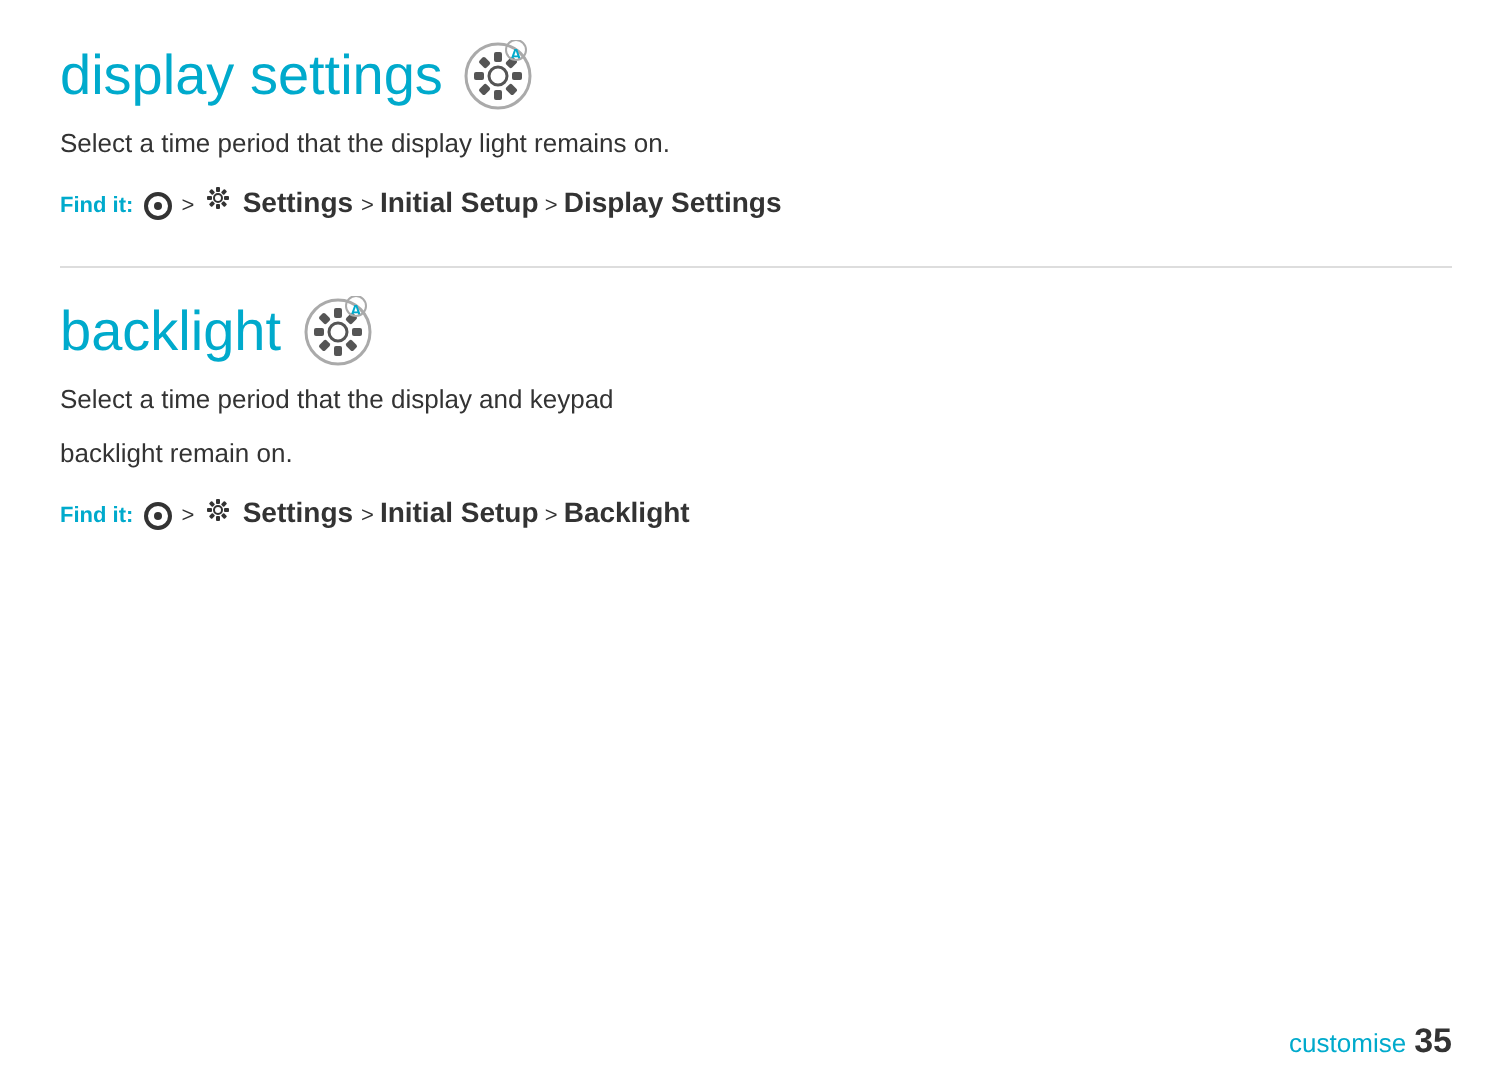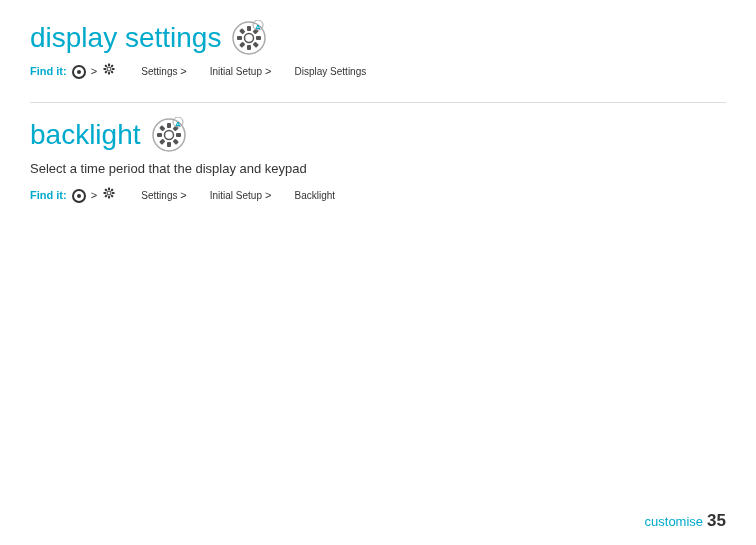--- a/index.html
+++ b/index.html
@@ -57,24 +57,23 @@
       color: #00aacc;
       line-height: 1.6;
     }
 
     .find-it-line .label {
       font-weight: bold;
       color: #00aacc;
     }
 
     .find-it-line .nav-item {
-      font-weight: normal;
-      font-size: 10px;
-      color: #333333;
-      margin-left: 20px;
+      font-weight: bold;
+      font-size: 14px;
+      color: #333333;
     }
 
     .find-it-line .nav-separator {
       color: #333333;
       font-size: 11px;
     }
 
     .nav-dot-icon {
       display: inline-block;
       width: 14px;
@@ -162,20 +161,21 @@
             <rect x="-2" y="-12" width="4" height="5" rx="1" fill="#555" transform="rotate(225)"></rect>
             <rect x="-2" y="-12" width="4" height="5" rx="1" fill="#555" transform="rotate(270)"></rect>
             <rect x="-2" y="-12" width="4" height="5" rx="1" fill="#555" transform="rotate(315)"></rect>
           </g>
 
           <text x="24" y="10" font-size="8" fill="#00aacc" font-weight="bold" font-family="Arial">A</text>
           <circle cx="27" cy="5" r="5" fill="none" stroke="#aaaaaa" stroke-width="1"></circle>
         </svg>
       </span>
     </div>
+    <p class="section-desc">Select a time period that the display light remains on.</p>
     <div class="find-it-line">
       <span class="label">Find it:</span>
       <span class="nav-dot-icon"></span>
       <span class="nav-separator"> &gt; </span>
       <span class="settings-icon-inline">
         <svg width="14" height="14" viewBox="0 0 14 14" xmlns="http://www.w3.org/2000/svg">
           <g transform="translate(7,7)">
             <circle cx="0" cy="0" r="2" fill="none" stroke="#333" stroke-width="1"></circle>
             <rect x="-1" y="-5.5" width="2" height="2.5" rx="0.5" fill="#333" transform="rotate(0)"></rect>
             <rect x="-1" y="-5.5" width="2" height="2.5" rx="0.5" fill="#333" transform="rotate(45)"></rect>
@@ -214,20 +214,21 @@
             <rect x="-2" y="-12" width="4" height="5" rx="1" fill="#555" transform="rotate(225)"></rect>
             <rect x="-2" y="-12" width="4" height="5" rx="1" fill="#555" transform="rotate(270)"></rect>
             <rect x="-2" y="-12" width="4" height="5" rx="1" fill="#555" transform="rotate(315)"></rect>
           </g>
           <text x="24" y="10" font-size="8" fill="#00aacc" font-weight="bold" font-family="Arial">A</text>
           <circle cx="27" cy="5" r="5" fill="none" stroke="#aaaaaa" stroke-width="1"></circle>
         </svg>
       </span>
     </div>
     <p class="section-desc">Select a time period that the display and keypad</p>
+    <p class="section-desc">backlight remain on.</p>
     <div class="find-it-line">
       <span class="label">Find it:</span>
       <span class="nav-dot-icon"></span>
       <span class="nav-separator"> &gt; </span>
       <span class="settings-icon-inline">
         <svg width="14" height="14" viewBox="0 0 14 14" xmlns="http://www.w3.org/2000/svg">
           <g transform="translate(7,7)">
             <circle cx="0" cy="0" r="2" fill="none" stroke="#333" stroke-width="1"></circle>
             <rect x="-1" y="-5.5" width="2" height="2.5" rx="0.5" fill="#333" transform="rotate(0)"></rect>
             <rect x="-1" y="-5.5" width="2" height="2.5" rx="0.5" fill="#333" transform="rotate(45)"></rect>

